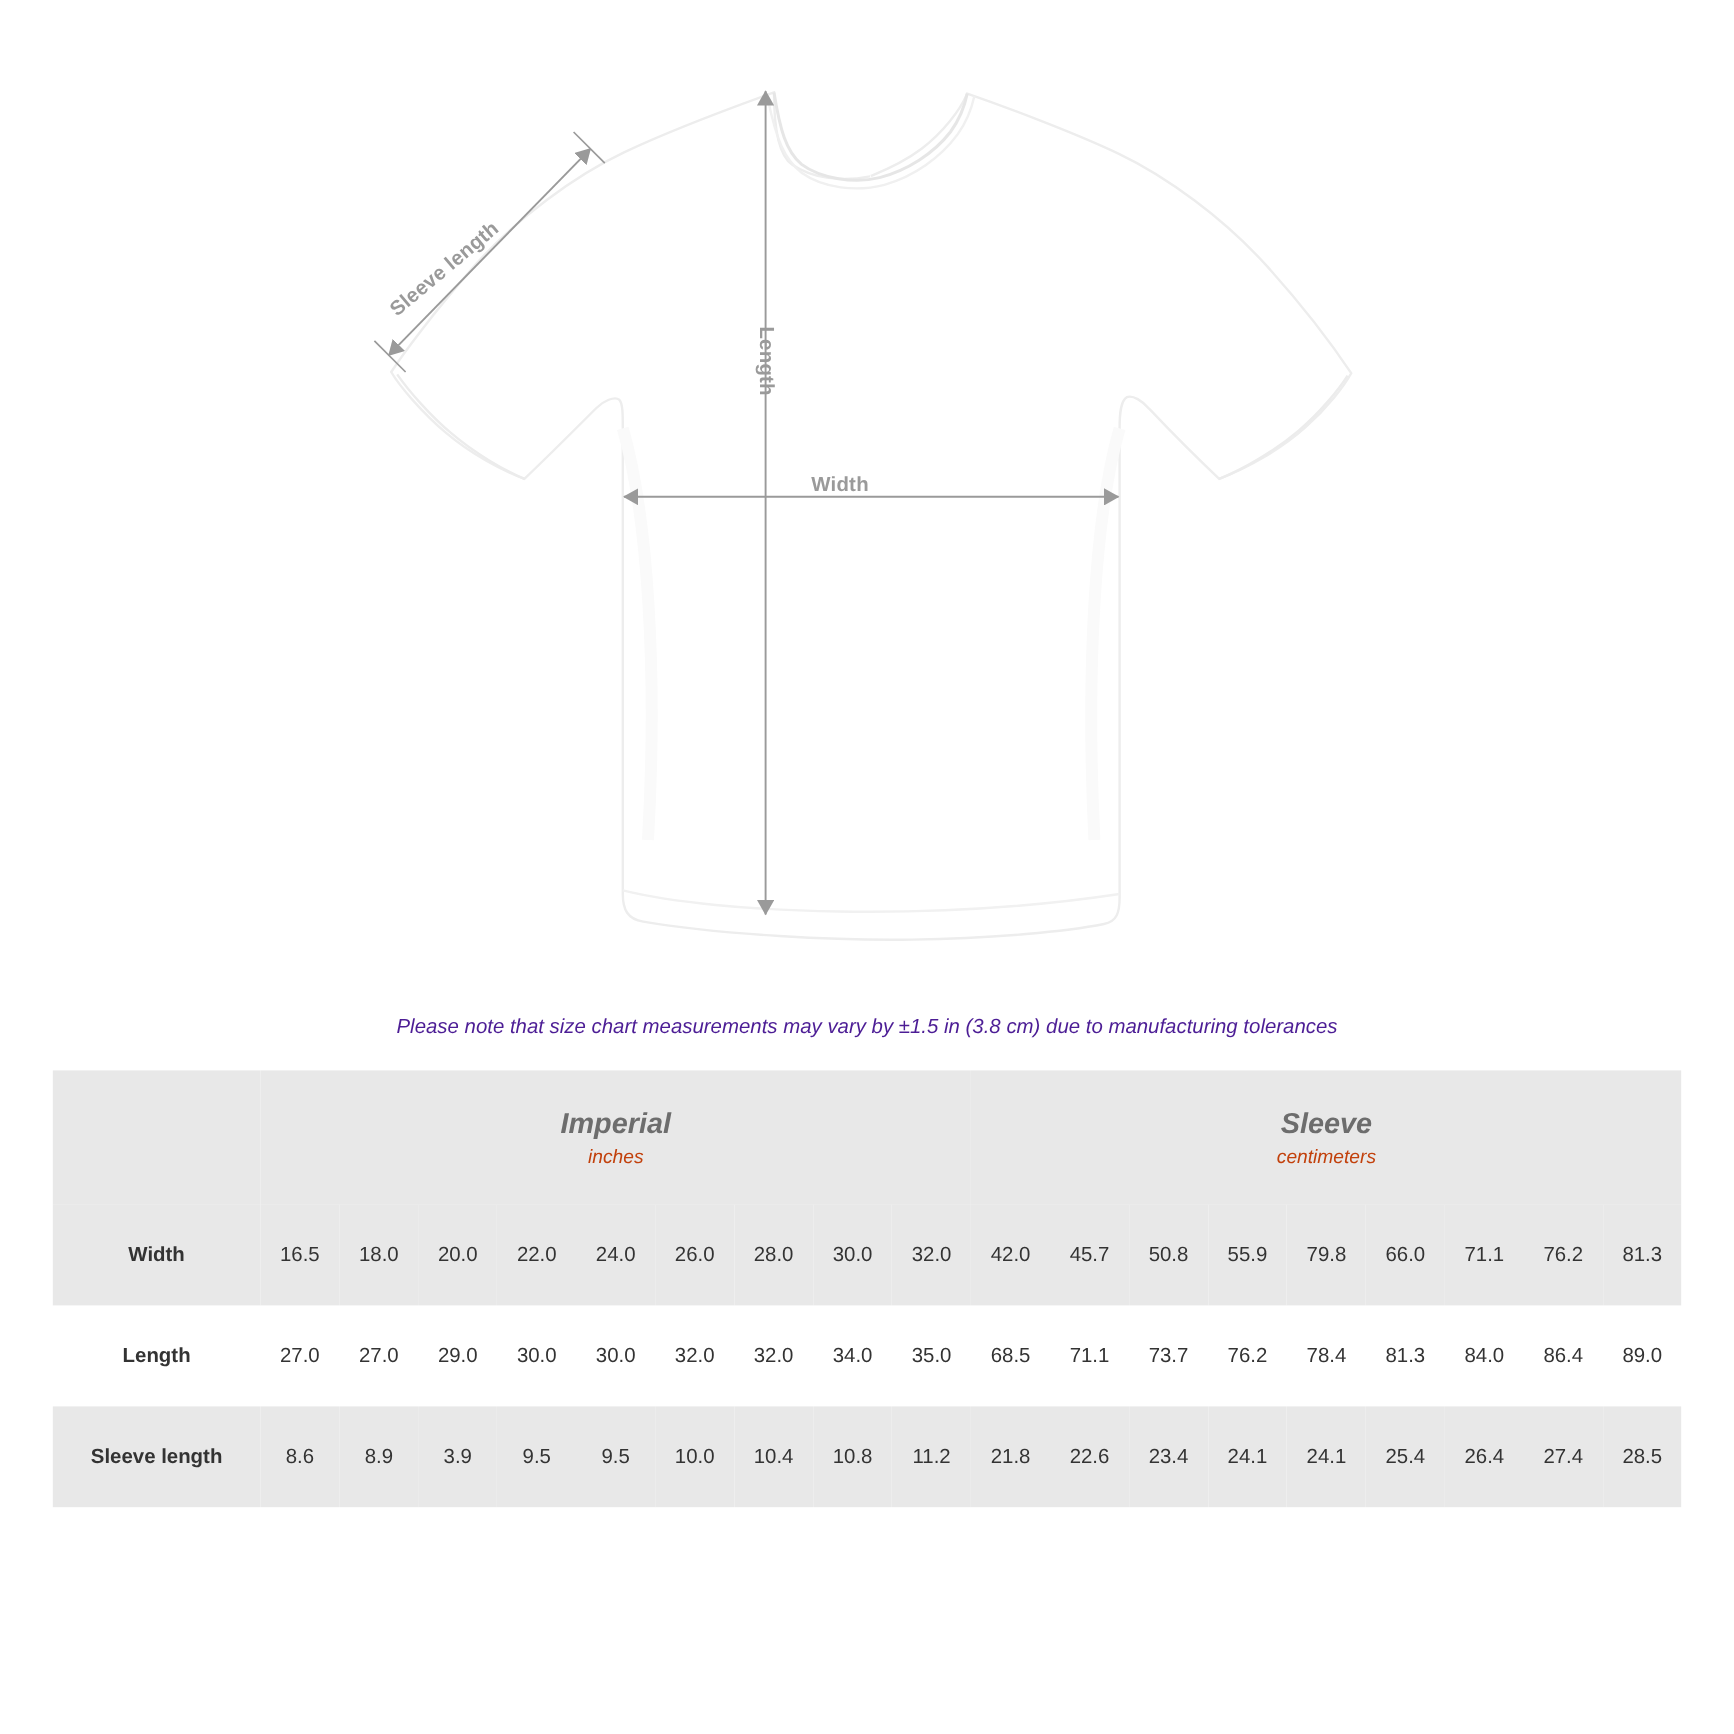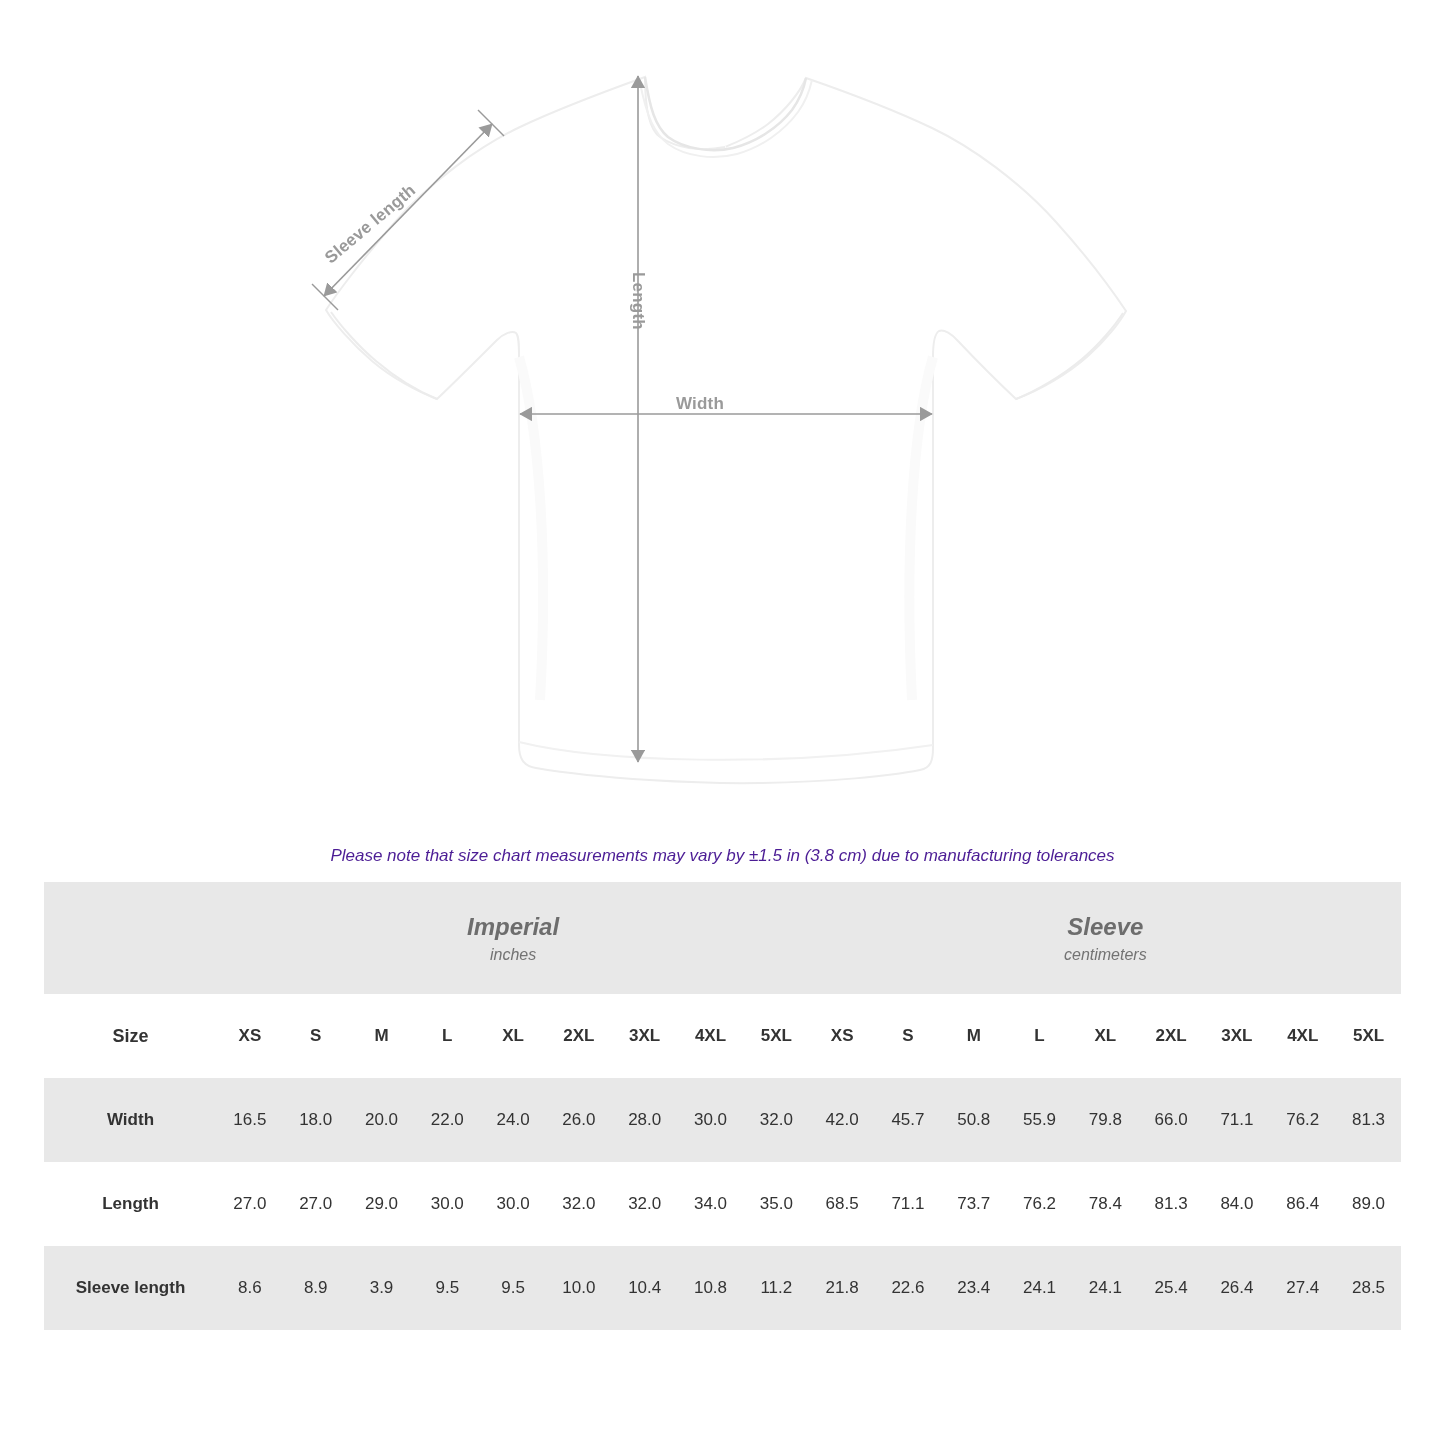--- a/index.html
+++ b/index.html
@@ -70,21 +70,21 @@
   }
   .chart-note {
     margin-top: 14px;
     font-size: 17px;
     font-style: italic;
     color: #4c1d95;
   }
 
   
   .table-wrap {
-    margin: 16px 44px 0 44px;
+    margin: 26px 44px 0 44px;
   }
   table.size-table {
     border-collapse: collapse;
     width: 1357px;
     table-layout: fixed;
   }
   table.size-table td, table.size-table th {
     text-align: center;
     font-size: 17px;
     color: #333333;
@@ -100,21 +100,21 @@
   .unit-name {
     font-size: 24px;
     font-style: italic;
     font-weight: bold;
     color: #6d6d6d;
     line-height: 1.25;
   }
   .unit-sub {
     font-size: 16px;
     font-style: italic;
-    color: #737373;
+    color: #c2410c;
     margin-top: 4px;
   }
   .hdr-row td {
     height: 84px;
     background: #ffffff;
     font-weight: bold;
     font-size: 18px;
     color: #3a3a3a;
     vertical-align: middle;
   }
@@ -250,41 +250,20 @@
           <td colspan="9">
             <div class="unit-name">Imperial</div>
             <div class="unit-sub">inches</div>
           </td>
           <td colspan="9">
             <div class="unit-name">Sleeve</div>
             <div class="unit-sub">centimeters</div>
           </td>
         </tr>
 
-        <tr class="hdr-row">
-          <td class="rowhead">Size</td>
-          <td>XS</td>
-          <td>S</td>
-          <td>M</td>
-          <td>L</td>
-          <td>XL</td>
-          <td>2XL</td>
-          <td>3XL</td>
-          <td>4XL</td>
-          <td>5XL</td>
-          <td>XS</td>
-          <td>S</td>
-          <td>M</td>
-          <td>L</td>
-          <td>XL</td>
-          <td>2XL</td>
-          <td>3XL</td>
-          <td>4XL</td>
-          <td>5XL</td>
-        </tr>
 
         <tr class="data-row shaded">
           <td class="rowhead">Width</td>
           <td>16.5</td>
           <td>18.0</td>
           <td>20.0</td>
           <td>22.0</td>
           <td>24.0</td>
           <td>26.0</td>
           <td>28.0</td>

